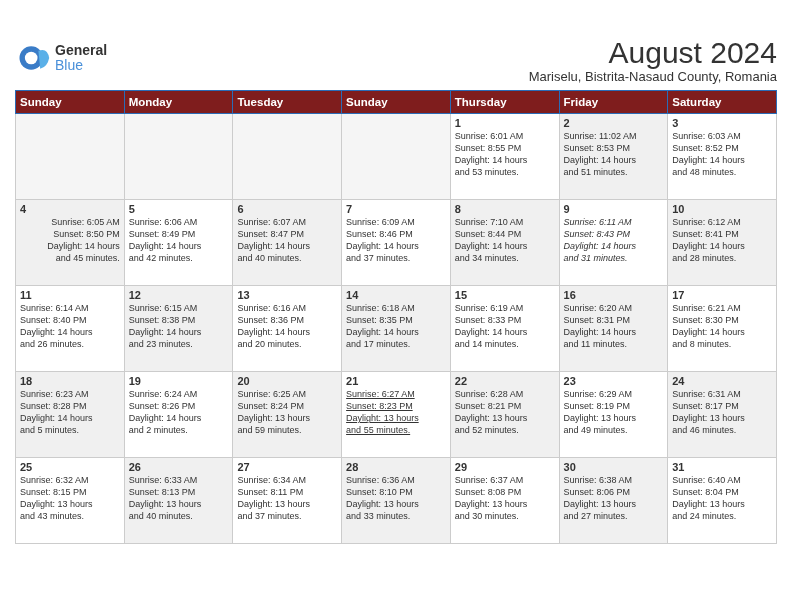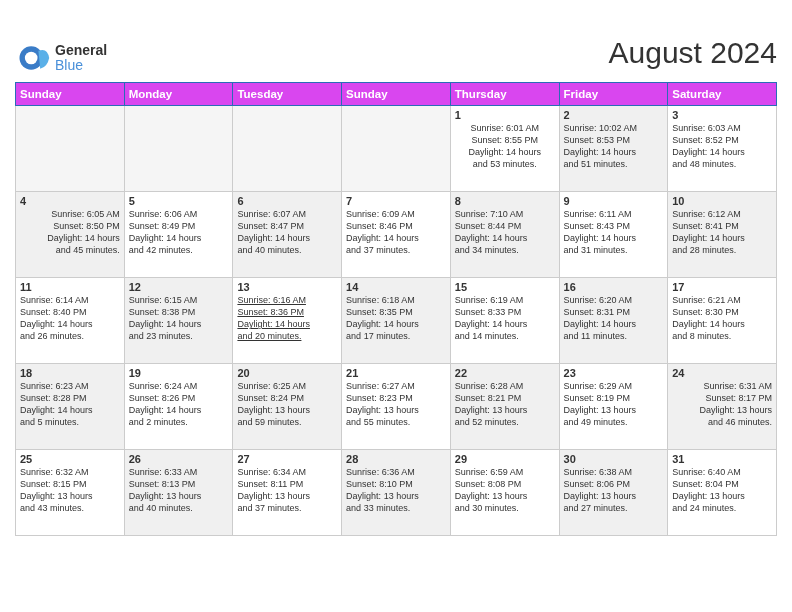--- a/index.html
+++ b/index.html
@@ -60,21 +60,21 @@
     .subtitle {
       font-size: 13px;
       color: #333;
     }
     .calendar {
       width: 100%;
       border-collapse: collapse;
       table-layout: fixed;
     }
     .calendar th {
-      background: #d946ef;
+      background: #7f1d1d;
       color: #fff;
       font-size: 11.5px;
       font-weight: bold;
       padding: 5px 4px;
       text-align: left;
       border: 1px solid #2a6cb7;
     }
     .calendar td {
       border: 1px solid #ccc;
       vertical-align: top;
@@ -130,20 +130,21 @@
         <path d="M26 12 Q36 8 38 20 Q36 30 28 32 Z" fill="#5ab0e8"></path>
         <circle cx="18" cy="20" r="7" fill="#fff"></circle>
       </svg>
       <div class="logo-text">
         <span class="general">General</span>
         <span class="blue">Blue</span>
       </div>
     </div>
     <div class="title-block">
       <div class="main-title">August 2024</div>
+      <div class="subtitle">Mariselu, Bistrita-Nasaud County, Romania</div>
     </div>
   </div>
 
   <table class="calendar">
     <thead>
       <tr>
       <th>Sunday</th>
           <th>Monday</th>
           <th>Tuesday</th>
           <th>Sunday</th>
@@ -153,28 +154,28 @@
         </tr>
     </thead>
     <tbody id="calendar-body">
     <tr>
           <td class="empty"></td>
           <td class="empty"></td>
           <td class="empty"></td>
           <td class="empty"></td>
           <td>
             <span class="day-number">1</span>
-            <div class="day-info" style="white-space: pre-line; text-align: center;">Sunrise: 6:01 AM
+            <div class="day-info" style="white-space: pre-line;">Sunrise: 6:01 AM
 Sunset: 8:55 PM
 Daylight: 14 hours
 and 53 minutes.</div>
           </td>
           <td class="shaded">
             <span class="day-number">2</span>
-            <div class="day-info" style="white-space: pre-line;">Sunrise: 10:02 AM
+            <div class="day-info" style="white-space: pre-line;">Sunrise: 11:02 AM
 Sunset: 8:53 PM
 Daylight: 14 hours
 and 51 minutes.</div>
           </td>
           <td>
             <span class="day-number">3</span>
             <div class="day-info" style="white-space: pre-line;">Sunrise: 6:03 AM
 Sunset: 8:52 PM
 Daylight: 14 hours
 and 48 minutes.</div>
@@ -211,21 +212,21 @@
           </td>
           <td class="shaded">
             <span class="day-number">8</span>
             <div class="day-info" style="white-space: pre-line;">Sunrise: 7:10 AM
 Sunset: 8:44 PM
 Daylight: 14 hours
 and 34 minutes.</div>
           </td>
           <td>
             <span class="day-number">9</span>
-            <div class="day-info" style="white-space: pre-line;">Sunrise: 6:11 AM
+            <div class="day-info" style="white-space: pre-line; font-style: italic;">Sunrise: 6:11 AM
 Sunset: 8:43 PM
 Daylight: 14 hours
 and 31 minutes.</div>
           </td>
           <td class="shaded">
             <span class="day-number">10</span>
             <div class="day-info" style="white-space: pre-line;">Sunrise: 6:12 AM
 Sunset: 8:41 PM
 Daylight: 14 hours
 and 28 minutes.</div>
@@ -241,21 +242,21 @@
           </td>
           <td class="shaded">
             <span class="day-number">12</span>
             <div class="day-info" style="white-space: pre-line;">Sunrise: 6:15 AM
 Sunset: 8:38 PM
 Daylight: 14 hours
 and 23 minutes.</div>
           </td>
           <td>
             <span class="day-number">13</span>
-            <div class="day-info" style="white-space: pre-line; text-decoration: underline;">Sunrise: 6:16 AM
+            <div class="day-info" style="white-space: pre-line;">Sunrise: 6:16 AM
 Sunset: 8:36 PM
 Daylight: 14 hours
 and 20 minutes.</div>
           </td>
           <td class="shaded">
             <span class="day-number">14</span>
             <div class="day-info" style="white-space: pre-line;">Sunrise: 6:18 AM
 Sunset: 8:35 PM
 Daylight: 14 hours
 and 17 minutes.</div>
@@ -299,42 +300,42 @@
           </td>
           <td class="shaded">
             <span class="day-number">20</span>
             <div class="day-info" style="white-space: pre-line;">Sunrise: 6:25 AM
 Sunset: 8:24 PM
 Daylight: 13 hours
 and 59 minutes.</div>
           </td>
           <td>
             <span class="day-number">21</span>
-            <div class="day-info" style="white-space: pre-line;">Sunrise: 6:27 AM
+            <div class="day-info" style="white-space: pre-line; text-decoration: underline;">Sunrise: 6:27 AM
 Sunset: 8:23 PM
 Daylight: 13 hours
 and 55 minutes.</div>
           </td>
           <td class="shaded">
             <span class="day-number">22</span>
             <div class="day-info" style="white-space: pre-line;">Sunrise: 6:28 AM
 Sunset: 8:21 PM
 Daylight: 13 hours
 and 52 minutes.</div>
           </td>
           <td>
             <span class="day-number">23</span>
             <div class="day-info" style="white-space: pre-line;">Sunrise: 6:29 AM
 Sunset: 8:19 PM
 Daylight: 13 hours
 and 49 minutes.</div>
           </td>
           <td class="shaded">
             <span class="day-number">24</span>
-            <div class="day-info" style="white-space: pre-line; text-align: right;">Sunrise: 6:31 AM
+            <div class="day-info" style="white-space: pre-line;">Sunrise: 6:31 AM
 Sunset: 8:17 PM
 Daylight: 13 hours
 and 46 minutes.</div>
           </td>
         </tr>
         <tr>
           <td>
             <span class="day-number">25</span>
             <div class="day-info" style="white-space: pre-line;">Sunrise: 6:32 AM
 Sunset: 8:15 PM
@@ -357,21 +358,21 @@
           </td>
           <td class="shaded">
             <span class="day-number">28</span>
             <div class="day-info" style="white-space: pre-line;">Sunrise: 6:36 AM
 Sunset: 8:10 PM
 Daylight: 13 hours
 and 33 minutes.</div>
           </td>
           <td>
             <span class="day-number">29</span>
-            <div class="day-info" style="white-space: pre-line;">Sunrise: 6:59 AM
+            <div class="day-info" style="white-space: pre-line;">Sunrise: 6:37 AM
 Sunset: 8:08 PM
 Daylight: 13 hours
 and 30 minutes.</div>
           </td>
           <td class="shaded">
             <span class="day-number">30</span>
             <div class="day-info" style="white-space: pre-line;">Sunrise: 6:38 AM
 Sunset: 8:06 PM
 Daylight: 13 hours
 and 27 minutes.</div>

